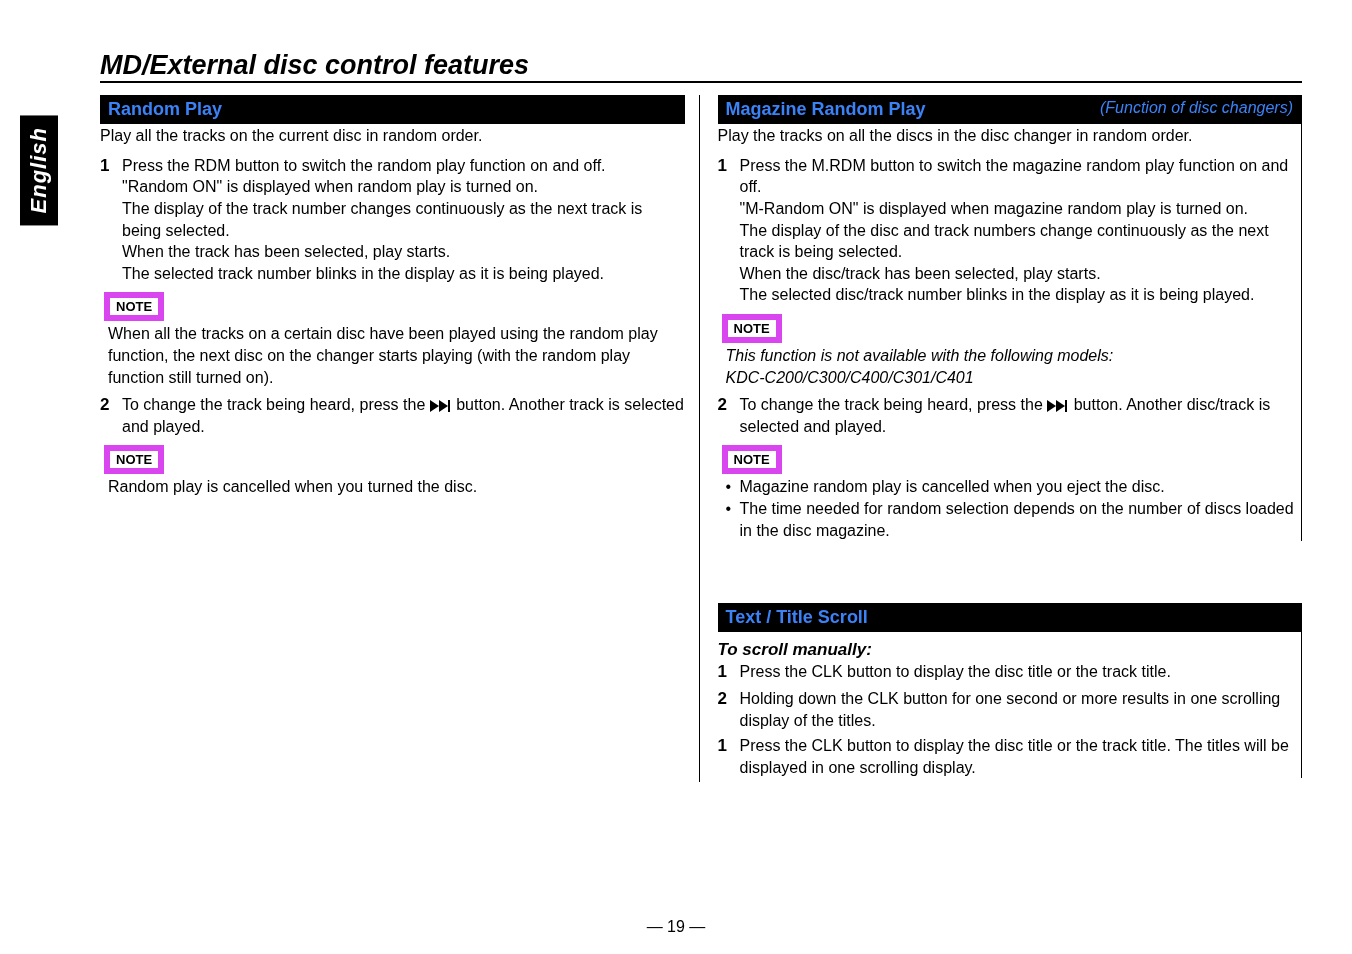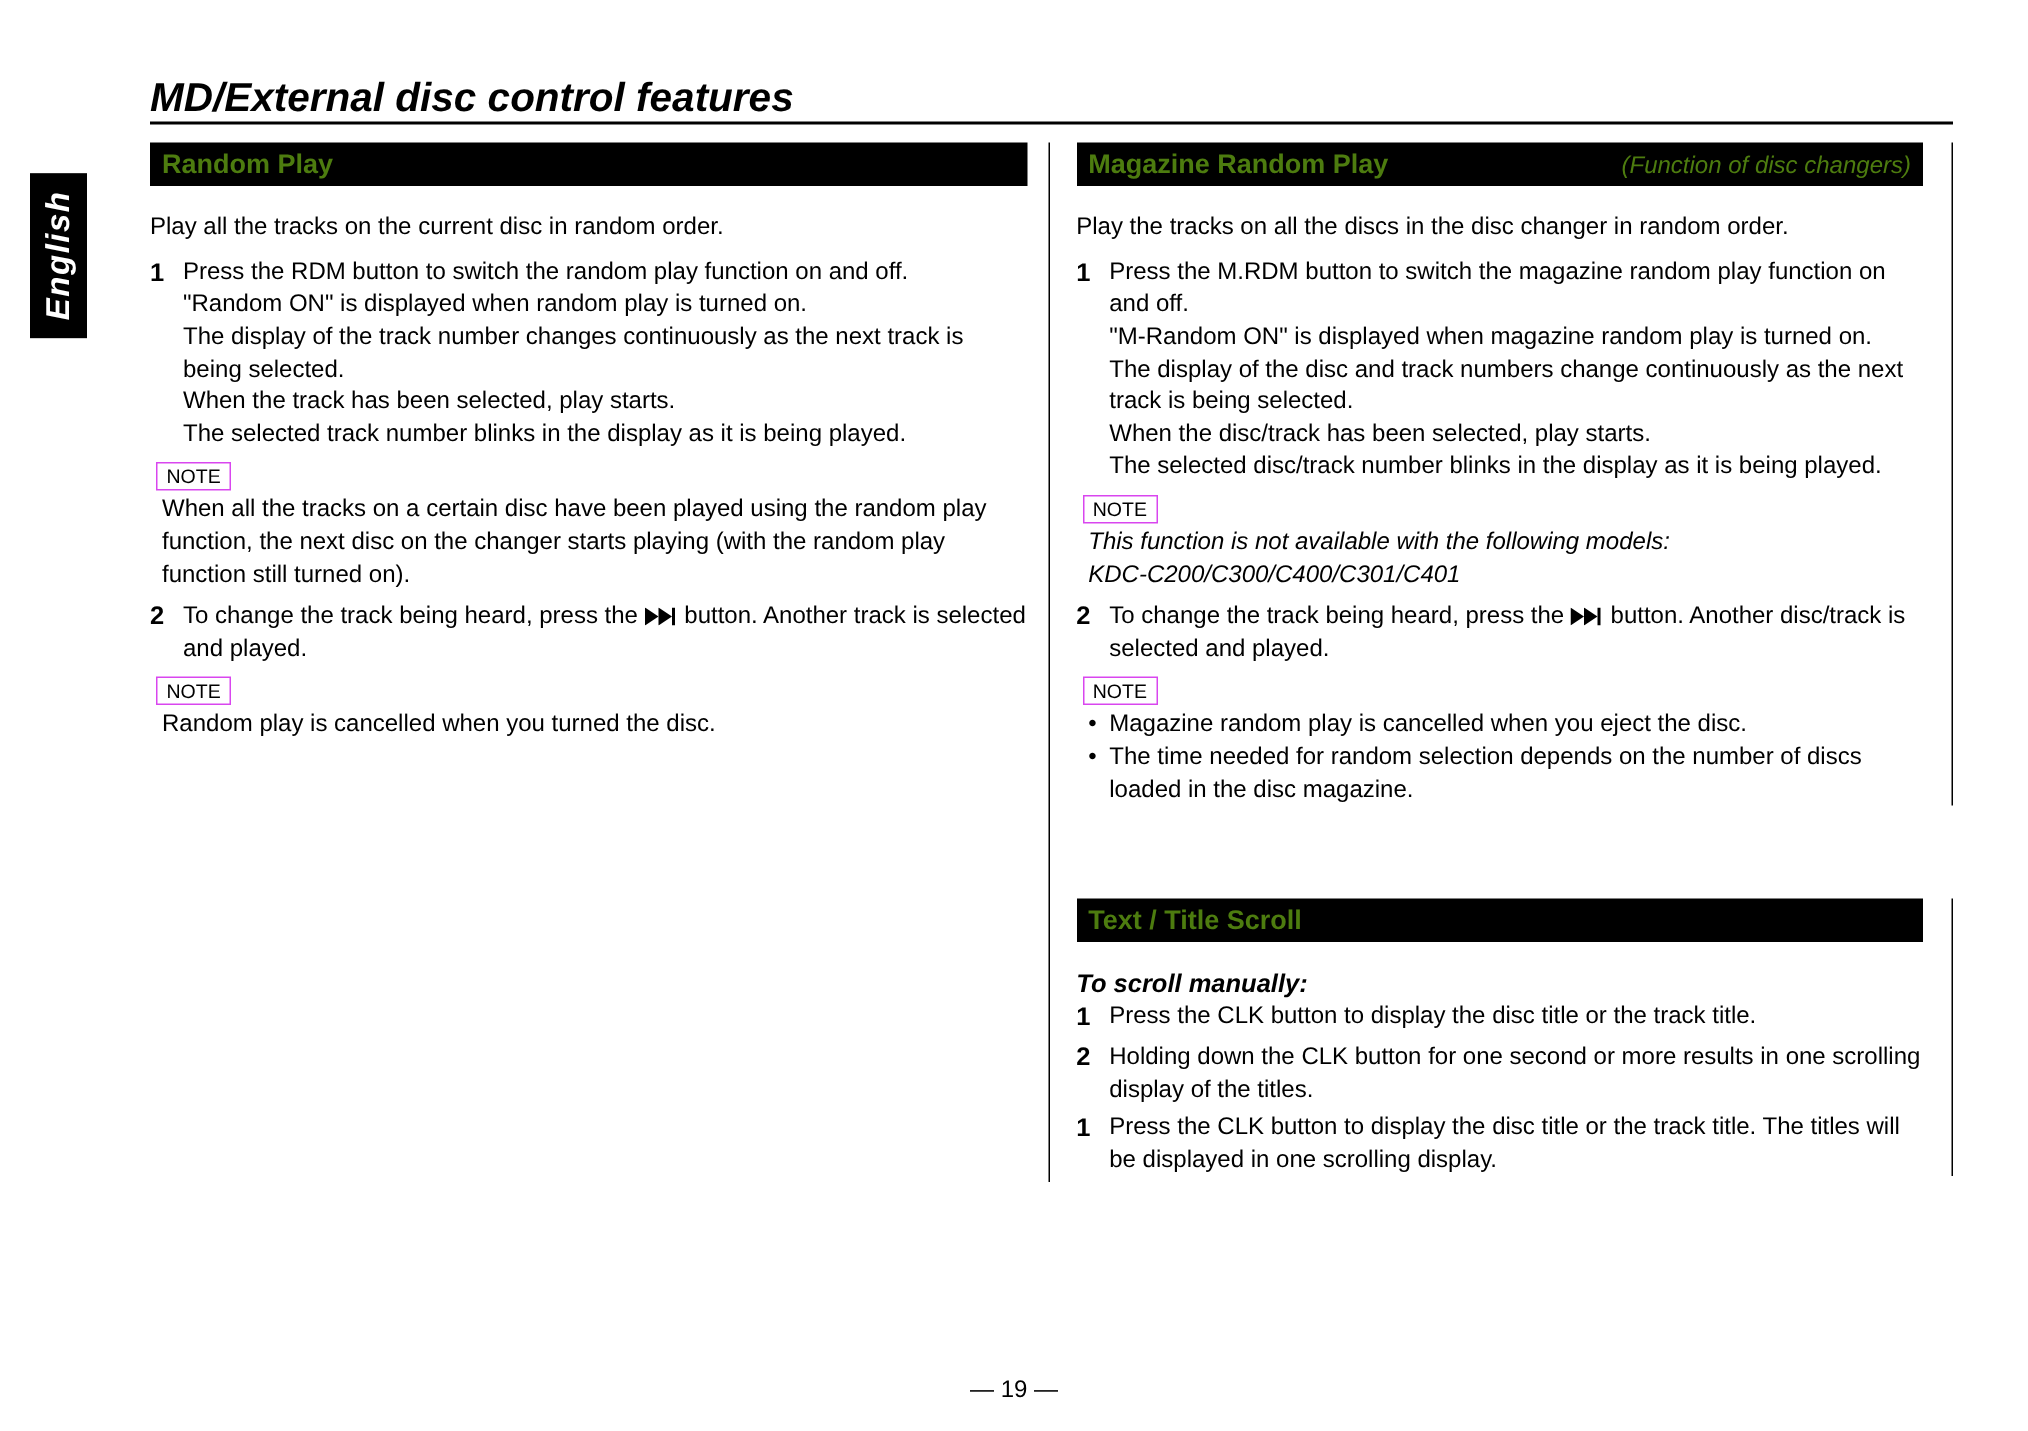--- a/index.html
+++ b/index.html
@@ -46,28 +46,28 @@
     .col {
       flex: 1;
       position: relative;
     }
     .col-left {
       border-right: 1px solid #000;
       padding-right: 14px;
     }
     .section-header {
       background: #000;
-      color: #4d7c0f;
+      color: #3b82f6;
       font-weight: bold;
       font-size: 18px;
       padding: 4px 8px;
-      margin-bottom: 18px;
+      margin-bottom: 2px;
       display: flex;
       justify-content: space-between;
-      align-items: flex-end;
+      align-items: flex-start;
     }
     .section-header .subtitle {
       font-style: italic;
       font-weight: normal;
       font-size: 16px;
     }
     .intro {
       font-size: 16px;
       margin-bottom: 8px;
       line-height: 1.3;
@@ -82,22 +82,22 @@
       font-weight: bold;
       font-size: 17px;
       width: 22px;
       flex-shrink: 0;
     }
     .step-body {
       flex: 1;
     }
     .note-label {
       display: inline-block;
-      border: 1px solid #d946ef;
-      font-weight: normal;
+      border: 6px solid #d946ef;
+      font-weight: bold;
       font-size: 13px;
       padding: 1px 6px;
       margin-top: 4px;
       margin-bottom: 2px;
       margin-left: 4px;
     }
     .note-text {
       font-size: 16px;
       line-height: 1.35;
       margin-left: 8px;
@@ -127,21 +127,21 @@
       bottom: 18px;
       left: 50%;
       transform: translateX(-50%);
       font-size: 16px;
     }
     .section-gap {
       margin-top: 62px;
     }
     .right-border {
       border-right: 1px solid #000;
-      padding-right: 19px;
+      padding-right: 0;
     }
     .play-icon {
       display: inline-block;
       vertical-align: middle;
     }
   </style>
 </head>
 <body>
 
 <div class="language-tab">English</div>

